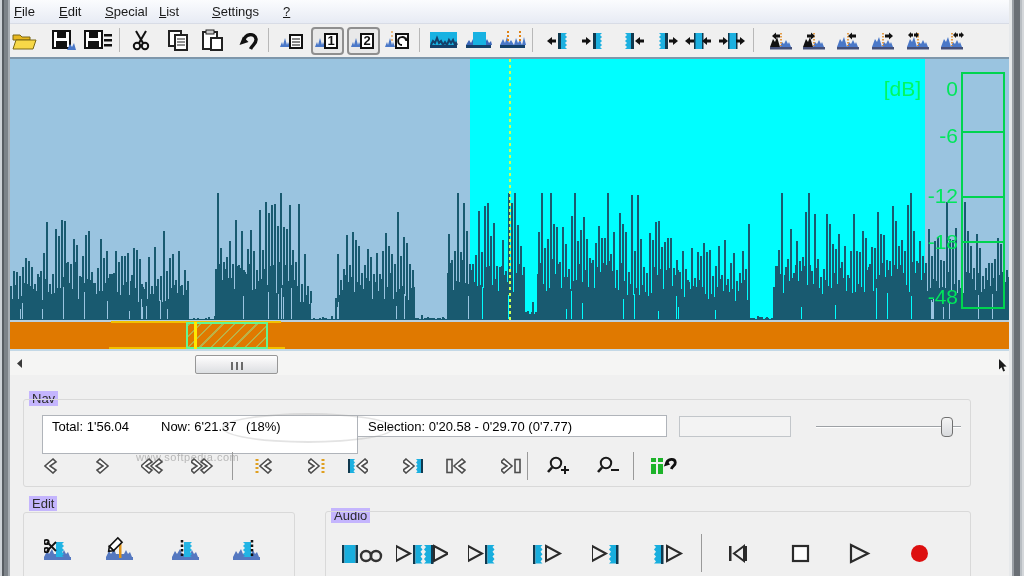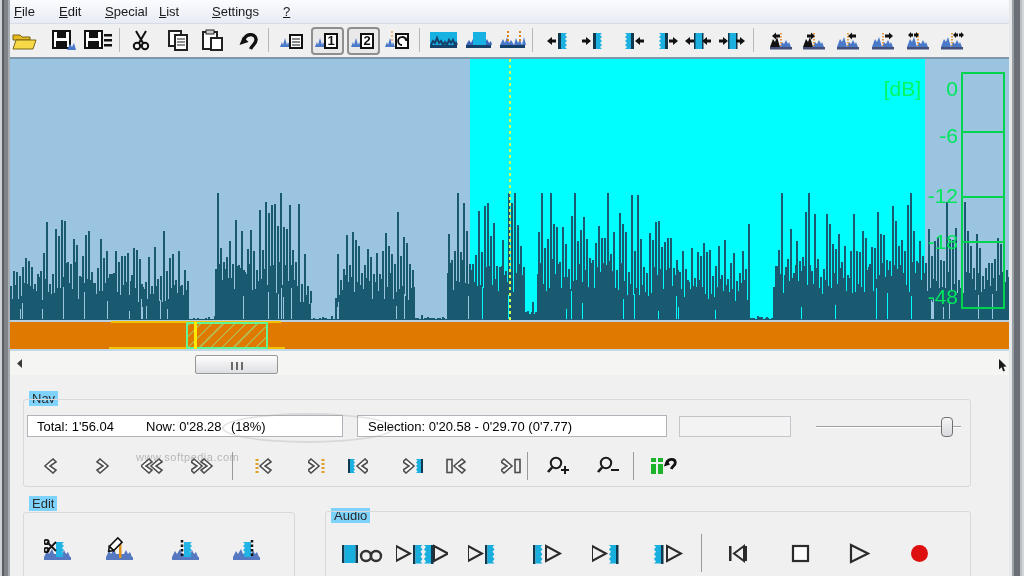--- a/index.html
+++ b/index.html
@@ -9,21 +9,21 @@
 .menubar{left:0;top:0;width:1020px;height:24px;background:linear-gradient(#fbfcfe,#e7ebf4);border-bottom:1px solid #d8dce6;font-size:13px;color:#1a1a1a}
 .menubar span{position:absolute;top:4px}
 .toolbar{left:0;top:24px;width:1024px;height:34px;background:#f0f0f0}
 .tsep{position:absolute;top:4px;width:1px;height:24px;background:#b8b8b8}
 .wfborder{left:10px;top:57px;width:1002px;height:2px;background:#7e97ab}
 .orange{left:10px;top:322px;width:1002px;height:27px;background:#e07900}
 .scrollrow{left:10px;top:351px;width:1002px;height:24px;background:#f5f5f4}
 .thumb{left:185px;top:4px;width:83px;height:19px;border:1px solid #979797;border-radius:2px;background:linear-gradient(#fefefe,#ececee 55%,#dcdfe2)}
 .grip{top:6px;width:2px;height:8px;background:#6a6a6a}
 .gbox{border:1px solid #d9d9d9;border-radius:3px}
-.glabel{font-size:13px;color:#2b2b2b;background:#7dd3fc;padding:0 3px}
+.glabel{font-size:13px;color:#2b2b2b;background:#c4b5fd;padding:0 3px}
 .field{background:#fff;border:1px solid #b0b4ba;font-size:13px;color:#000}
 .leftedge{left:0;top:0;width:10px;height:576px;background:linear-gradient(90deg,#cfd3d8 0 2px,#585d63 2px 4px,#7d8389 4px 8px,#a8adb3 8px 10px)}
 .rightedge{left:1009px;top:0;width:15px;height:576px;background:linear-gradient(90deg,#e7e9eb 0 3px,#9ba0a6 3px 5px,#6a6f75 5px 11px,#b9bec3 11px 13px,#d4d7da 13px 15px)}
 .wm{color:rgba(145,145,145,0.6);font-size:11px;letter-spacing:0.5px}
 </style></head><body>
 
 <div class="abs menubar">
 <span style="left:14px"><u>F</u>ile</span>
 <span style="left:59px"><u>E</u>dit</span>
 <span style="left:105px"><u>S</u>pecial</span>
@@ -248,23 +248,23 @@
     </svg>
 <div class="abs thumb">
       <div class="abs grip" style="left:35px"></div>
       <div class="abs grip" style="left:40px"></div>
       <div class="abs grip" style="left:45px"></div>
     </div>
 </div>
 
 <div class="abs glabel" style="left:29px;top:391px">Nav</div>
 <div class="abs gbox" style="left:23px;top:399px;width:948px;height:88px"></div>
-<div class="abs field" style="left:27px;top:415px;width:316px;height:22px">
+<div class="abs field" style="left:42px;top:415px;width:316px;height:39px">
 <span class="abs" style="left:9px;top:3px">Total: 1'56.04</span>
-<span class="abs" style="left:118px;top:3px">Now: 0'28.28</span>
+<span class="abs" style="left:118px;top:3px">Now: 6'21.37</span>
 <span class="abs" style="left:203px;top:3px">(18%)</span>
 </div>
 <div class="abs field" style="left:357px;top:415px;width:310px;height:22px">
     <span class="abs" style="left:10px;top:3px">Selection: 0'20.58 - 0'29.70 (0'7.77)</span>
   </div>
 <div class="abs" style="left:679px;top:416px;width:112px;height:21px;background:#f3f3f3;border:1px solid #c2c6ca"></div>
 <div class="abs" style="left:816px;top:426px;width:145px;height:2px;background:#9da1a5;border-bottom:1px solid #fff"></div>
 <div class="abs" style="left:941px;top:417px;width:12px;height:20px;border:1px solid #707070;border-radius:4px;background:linear-gradient(#f4f4f4,#d8dadd)"></div>
 <div class="abs" style="left:222px;top:413px;width:172px;height:30px;border:2px solid rgba(155,155,155,0.28);border-radius:50%"></div>
 <div class="abs wm" style="left:136px;top:451px">www.softpedia.com</div>

